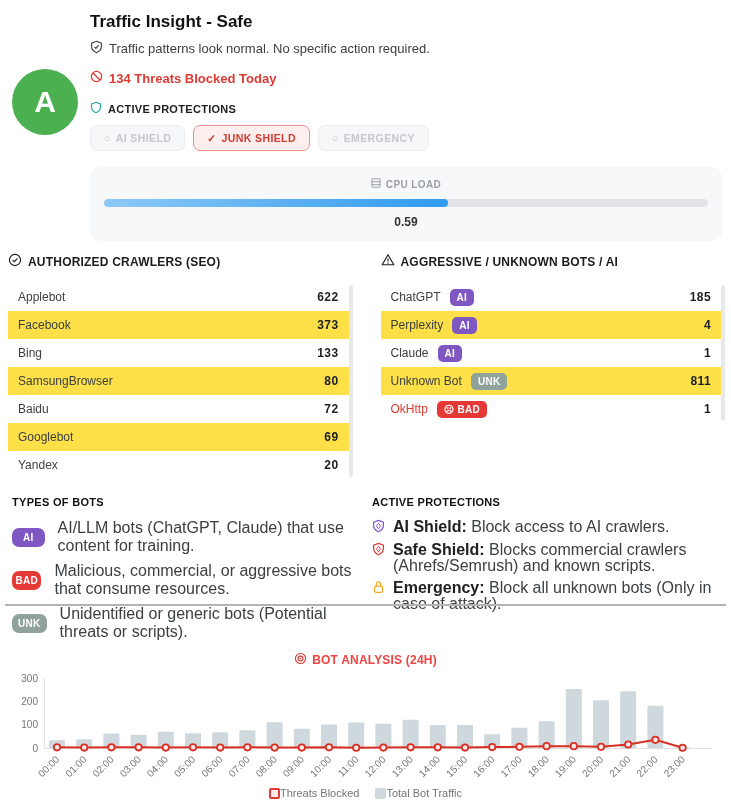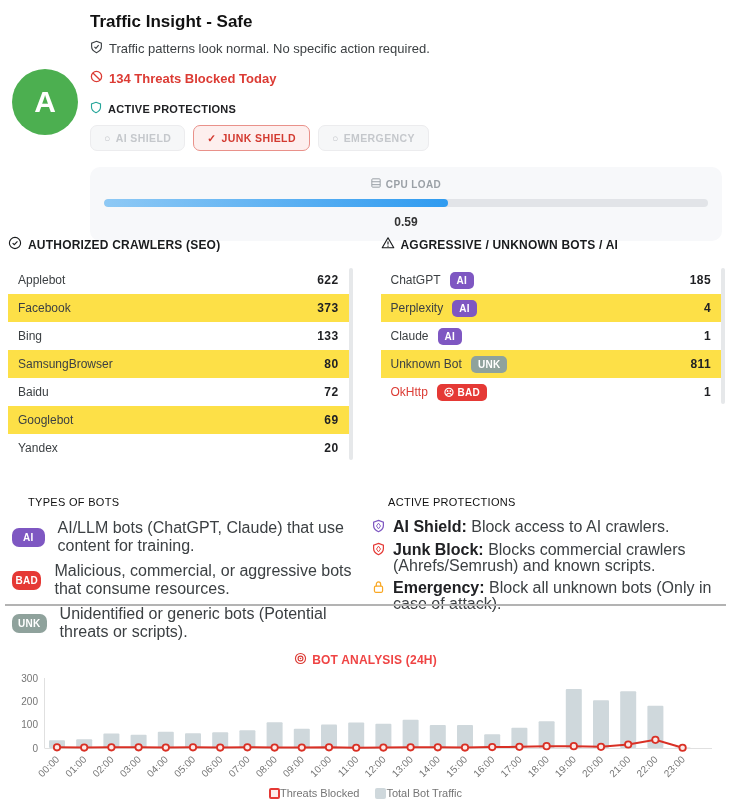--- a/index.html
+++ b/index.html
@@ -23,40 +23,40 @@
     padding:6px 13px; background:#f6f7f8; border:1px solid #ececee; color:#c5c8cc; cursor:pointer;
     display:flex; align-items:center; gap:5px; }
   .shield-btn.active { background:#fdefee; border:1.5px solid #e9918a; color:#d33a30; }
   .cpu-card { margin-top:16px; background:#f7f8fa; border-radius:10px; padding:11px 14px 12px; }
   .cpu-label { display:flex; justify-content:center; align-items:center; gap:5px;
     font-size:10px; font-weight:700; color:#9aa0a6; letter-spacing:.4px; }
   .cpu-track { margin-top:9px; height:8px; border-radius:4px; background:#e2e4e8; overflow:hidden; }
   .cpu-fill { height:100%; border-radius:4px; background:linear-gradient(90deg,#8ec9f5,#2f9bf0); }
   .cpu-value { margin-top:8px; text-align:center; font-size:12px; font-weight:700; color:#333; }
   
-  .tables-row { position:absolute; left:8px; top:236px; width:717px; display:flex; gap:28px; }
+  .tables-row { position:absolute; left:8px; top:253px; width:717px; display:flex; gap:28px; }
   .bot-table { width:351px; }
   .table-header { display:flex; align-items:center; gap:6px; font-size:12px; font-weight:700;
     color:#1a1c1e; letter-spacing:.2px; margin-bottom:13px; }
   .rows { position:relative; }
   .t-row { height:28px; display:flex; align-items:center; padding:0 14px 0 10px; font-size:12px; color:#3c4043; }
   .t-row.alt { background:#fde047; }
   .t-name { display:flex; align-items:center; gap:9px; }
   .t-name.danger { color:#dc3b34; }
   .t-value { margin-left:auto; font-weight:700; color:#202124; letter-spacing:.4px;text-align:center; }
   .badge { display:inline-flex; align-items:center; gap:3px; color:#fff; font-size:10px; font-weight:700;
     padding:3px 7px; border-radius:5px; letter-spacing:.3px; }
   .badge-AI { background:#7e57c2; }
   .badge-UNK { background:#8fa29c; }
   .badge-BAD { background:#e53935; }
   .scroll-track { position:absolute; right:0; top:2px; bottom:2px; width:4px; background:#e6e8ea; border-radius:2px; }
   
   .legends-row { position:absolute; left:12px; top:496px; width:711px; display:flex; gap:12px; }
   .legend-col-left { width:348px; } .legend-col-right { width:351px; }
-  .legend-title { font-size:11px; font-weight:400; color:#111; letter-spacing:.3px; margin-bottom:11px;margin-left:16px; }
+  .legend-title { font-size:11px; font-weight:700; color:#111; letter-spacing:.3px; margin-bottom:11px; }
   .bt-item { display:flex; align-items:center; gap:13px; margin-bottom:7px; }
   .bt-badge { width:46px; text-align:center; justify-content:center; padding:4px 0; border-radius:7px; }
   .bt-text, .pr-text { font-size:16px; color:#3c4043; }
   .pr-item { display:flex; align-items:flex-start; gap:8px; margin-bottom:6px; line-height:16px; }
   .pr-name { font-weight:700; color:#202124; }
   .divider { position:absolute; left:5px; right:5px; top:604px; height:2px; background:#b3b3b3; }
   
   .chart { position:absolute; left:0; top:645px; width:731px; height:167px; }
   .chart-title { position:absolute; top:7px; width:100%; display:flex; justify-content:center;
     align-items:center; gap:5px; font-size:12px; font-weight:700; color:#ef4444; letter-spacing:.2px; }
@@ -287,21 +287,21 @@
               <path d="M8 1 L14 3.2 V7.8 C14 11.3 11.2 13.6 8 15 C4.8 13.6 2 11.3 2 7.8 V3.2 Z" fill="none" stroke="#7e57c2" stroke-width="1.5"></path>
               <path d="M8 4.5 L10.5 8 L8 11.5 L5.5 8 Z" fill="none" stroke="#7e57c2" stroke-width="1.1"></path>
             </svg></span>
           <span class="pr-text"><span class="pr-name">AI Shield:</span><span> </span><span>Block access to AI crawlers.</span></span>
         </div>
         <div class="pr-item">
           <span><svg width="13" height="14" viewBox="0 0 16 16">
               <path d="M8 1 L14 3.2 V7.8 C14 11.3 11.2 13.6 8 15 C4.8 13.6 2 11.3 2 7.8 V3.2 Z" fill="none" stroke="#e53935" stroke-width="1.5"></path>
               <path d="M8 4.5 L10.5 8 L8 11.5 L5.5 8 Z" fill="none" stroke="#e53935" stroke-width="1.1"></path>
             </svg></span>
-          <span class="pr-text"><span class="pr-name">Junk Block:</span><span> </span><span>Blocks commercial crawlers (Ahrefs/Semrush) and known scripts.</span></span>
+          <span class="pr-text"><span class="pr-name">Safe Shield:</span><span> </span><span>Blocks commercial crawlers (Ahrefs/Semrush) and known scripts.</span></span>
         </div>
         <div class="pr-item">
           <span><svg width="13" height="14" viewBox="0 0 16 16">
               <rect x="3" y="7" width="10" height="7.5" rx="1.5" fill="none" stroke="#f9a825" stroke-width="1.5"></rect>
               <path d="M5.3 7 V4.8 C5.3 3 6.4 1.8 8 1.8 C9.6 1.8 10.7 3 10.7 4.8 V7" fill="none" stroke="#f9a825" stroke-width="1.5"></path>
             </svg></span>
           <span class="pr-text"><span class="pr-name">Emergency:</span><span> </span><span>Block all unknown bots (Only in case of attack).</span></span>
         </div>
       </div>
   </div>

